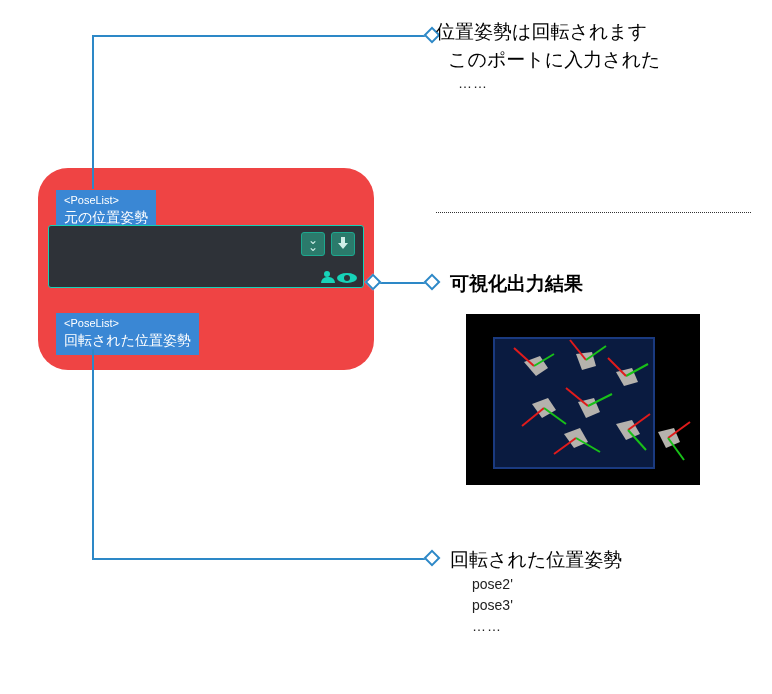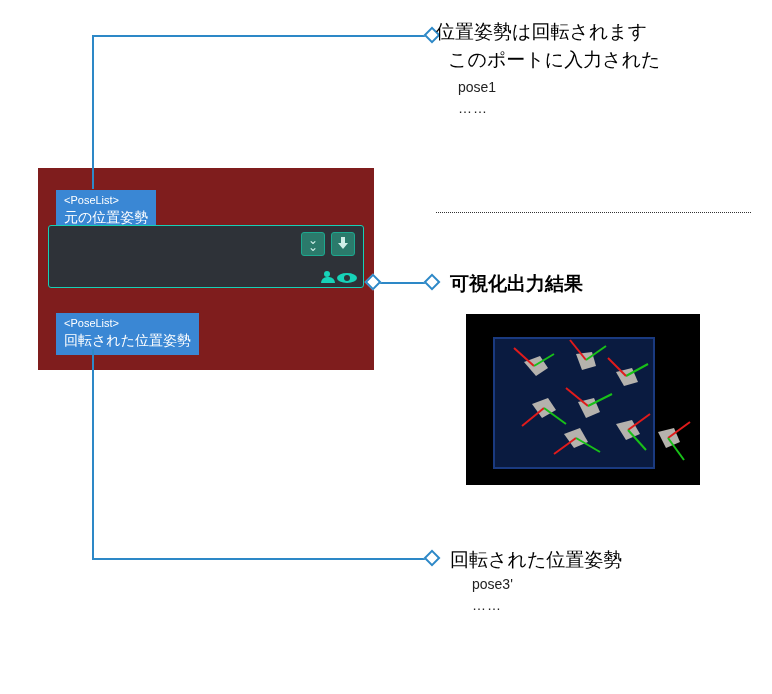--- a/index.html
+++ b/index.html
@@ -15,21 +15,22 @@
       inset: 0;
     }
 
     
     .node-panel {
       position: absolute;
       left: 38px;
       top: 168px;
       width: 336px;
       height: 202px;
-      background: #7f1d1d;
+      background: #ef4444;
+      border-radius: 30px;
     }
     .port-chip {
       position: absolute;
       background: #3a87d4;
       color: #ffffff;
       font-size: 11px;
       line-height: 1.35;
       padding: 3px 8px 5px 8px;
     }
     .port-chip.input  { left: 18px; top: 22px; }
@@ -229,21 +230,20 @@
 
   <div class="vline" style="left:92px; top:349px; height:211px;"></div>
   <div class="hline" style="left:92px; top:558px; width:338px;"></div>
   <div class="diamond" style="left:426px; top:552px;"></div>
 
   <div class="dotted-sep" style="left:436px; top:212px; width:315px;"></div>
 
   <div class="callout" style="left:436px; top:18px;">
     <div class="callout-title">位置姿勢は回転されます</div>
     <div class="callout-title" style="text-indent:12px;">このポートに入力された</div>
-    <div class="callout-sub first">pose1</div>
     <div class="callout-sub ellipsis">……</div>
   </div>
 
   <div class="callout" style="left:450px; top:270px;font-weight:bold;">
     <div class="callout-title">可視化出力結果</div>
   </div>
 
   <div class="viz">
     <svg viewBox="0 0 234 171">
 
@@ -281,17 +281,18 @@
 
         <polygon points="192,118 208,114 214,128 200,134" fill="#b5b2ad"></polygon>
         <line x1="202" y1="124" x2="224" y2="108" stroke="#e01b1b"></line>
         <line x1="202" y1="124" x2="218" y2="146" stroke="#18c018"></line>
       </g>
     </svg>
   </div>
 
   <div class="callout" style="left:450px; top:546px;">
     <div class="callout-title">回転された位置姿勢</div>
+    <div class="callout-sub">pose2'</div>
     <div class="callout-sub">pose3'</div>
     <div class="callout-sub ellipsis">……</div>
   </div>
 
 </div>
 
 </body></html>

